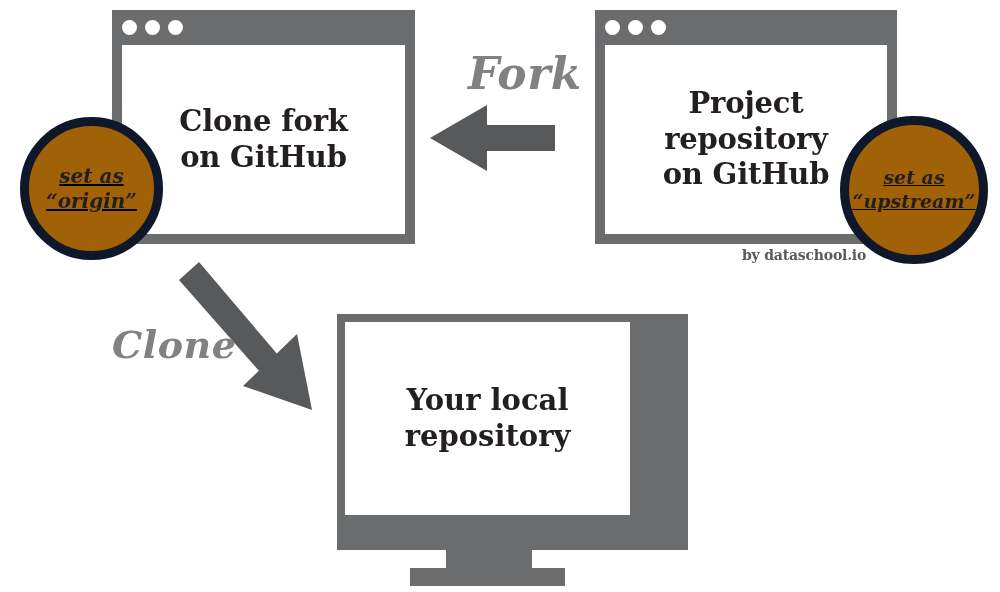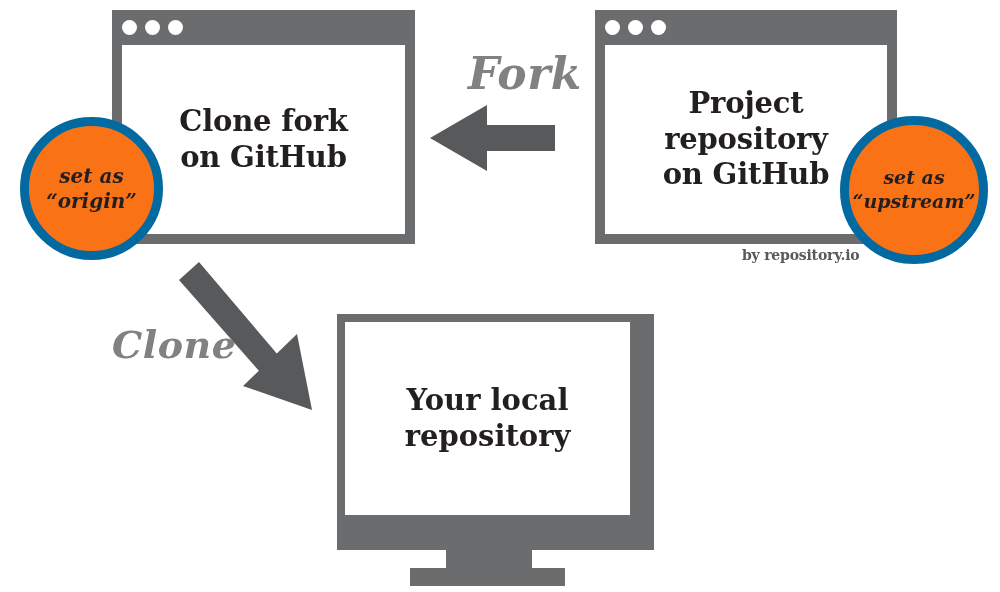--- a/index.html
+++ b/index.html
@@ -76,27 +76,28 @@
     top: 10px;
     width: 302px;
     height: 234px;
     margin-left: 20px;
   }
 
   
   .badge {
     position: absolute;
     border-radius: 50%;
-    background: #f97316;
-    border: 9px solid #0369a1;
+    background: #a16207;
+    border: 9px solid #0f172a;
     box-sizing: border-box;
     display: flex;
     align-items: center;
     justify-content: center;
     text-align: center;
+    text-decoration: underline;
   }
   .badge-label {
     color: #231f20;
     font-weight: bold;
     font-style: italic;
     font-size: 20px;
     line-height: 1.25;
     white-space: pre-line;
   }
   #badge-origin {
@@ -142,21 +143,21 @@
     font-size: 38px;
     font-style: italic;
   }
 
   
   #monitor { position: absolute; left: 0; top: 0; width: 1000px; height: 592px; pointer-events: none; }
   #monitor-bezel {
     position: absolute;
     left: 337px;
     top: 314px;
-    width: 317px;
+    width: 351px;
     height: 236px;
     background: #6b6c6e;
     box-sizing: border-box;
     text-decoration: underline;
   }
   #monitor-screen {
     position: absolute;
     left: 8px;
     top: 8px;
     width: 285px;
@@ -226,21 +227,21 @@
       <span class="dot"></span>
       <span class="dot"></span>
     </div>
     <div class="screen">
       <div class="screen-label">Project
 repository
 on GitHub</div>
     </div>
   </div>
 
-  <div id="attribution">by repository.io</div>
+  <div id="attribution">by dataschool.io</div>
 
   <div class="badge" id="badge-origin">
     <div class="badge-label">set as
 “origin”</div>
   </div>
 
   <div class="badge" id="badge-upstream">
     <div class="badge-label">set as
 “upstream”</div>
   </div>

